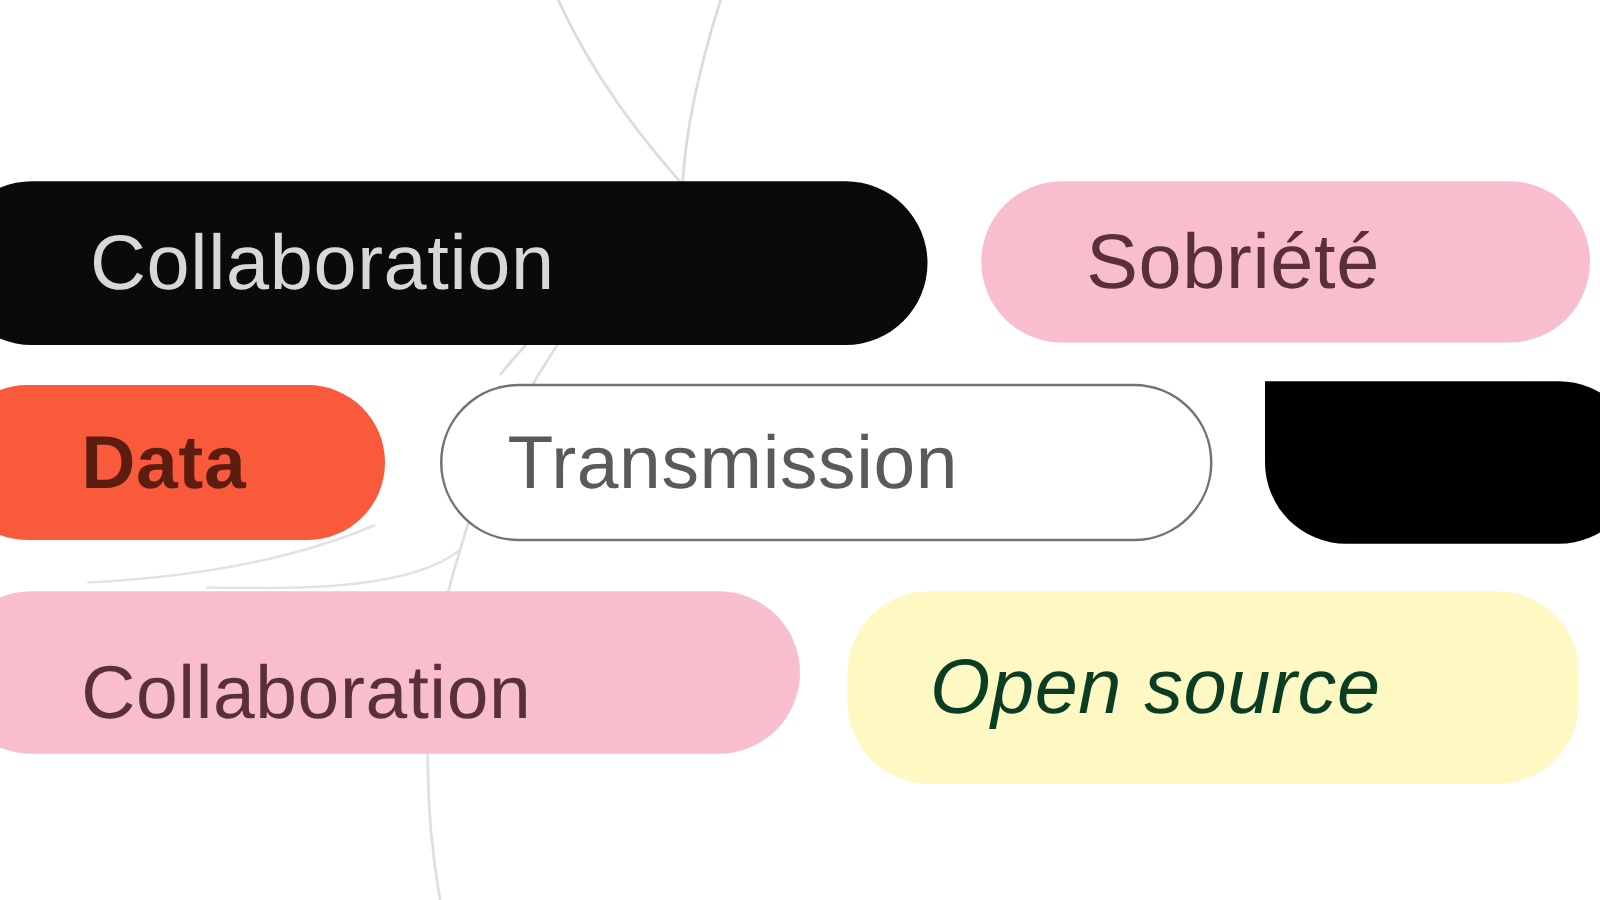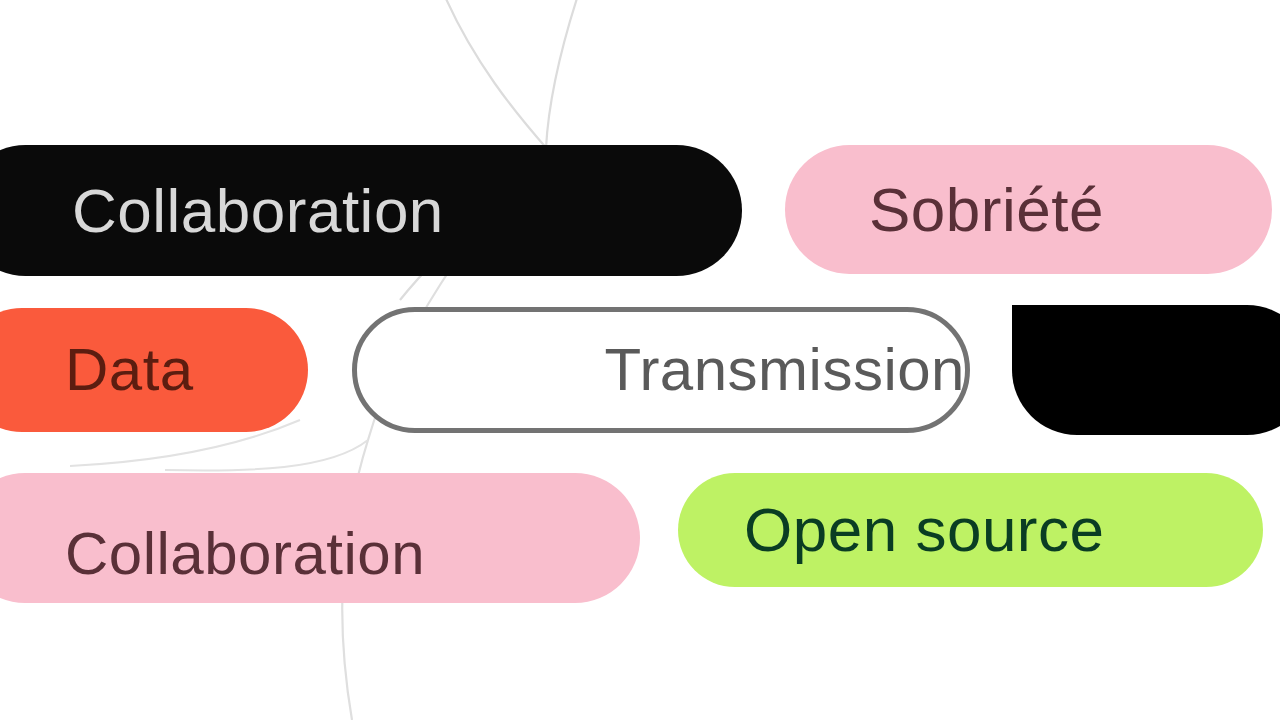--- a/index.html
+++ b/index.html
@@ -83,32 +83,32 @@
     top: 308px;
     width: 348px;
     height: 124px;
     background: #fa5a3c;
     border-radius: 62px;
     padding-left: 105px;
   }
   #pill-data .pill-label {
     color: #5c1d10;
     font-size: 60px;
+    font-weight: bold;
   }
 
   #pill-transmission {
     left: 352px;
     top: 307px;
     width: 618px;
     height: 126px;
     background: #ffffff;
-    border: 5px solid #737373;
+    border: 2px solid #737373;
     border-radius: 64px;
     padding-left: 52px;
-    justify-content: flex-end;
   }
   #pill-transmission .pill-label {
     color: #5a5a5a;
     font-size: 60px;
   }
 
   #pill-blank-black {
     left: 1012px;
     top: 305px;
     width: 300px;
@@ -130,24 +130,25 @@
   #pill-collaboration .pill-label {
     color: #5a3038;
     font-size: 60px;
     margin-top: 32px;
   }
 
   #pill-open-source {
     left: 678px;
     top: 473px;
     width: 585px;
-    height: 114px;
-    background: #bef264;
+    height: 154px;
+    background: #fef9c3;
     border-radius: 65px;
     padding-left: 66px;
+    font-style: italic;
   }
   #pill-open-source .pill-label {
     color: #0a3d23;
     font-size: 62px;
   }
 </style>
 </head>
 <body>
 
 <div id="stage">

